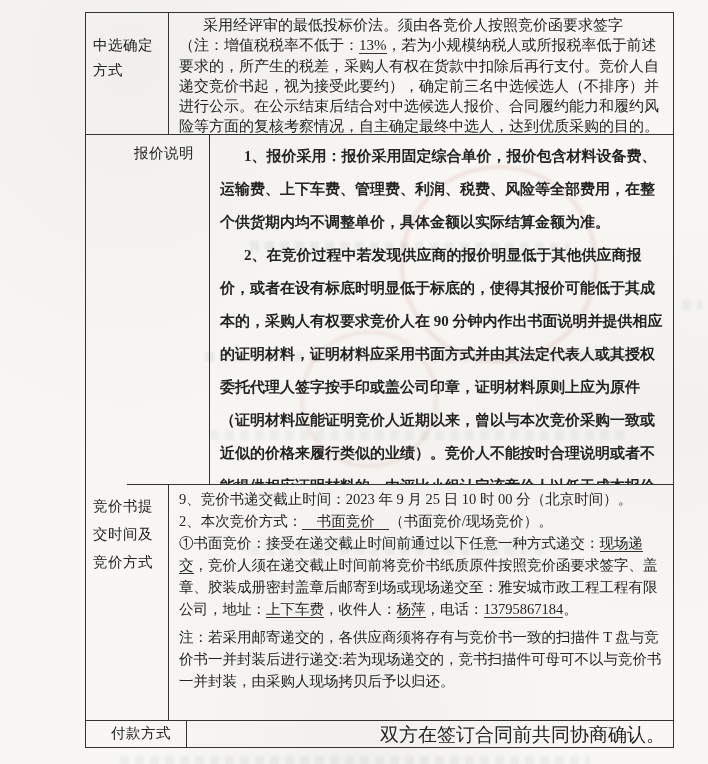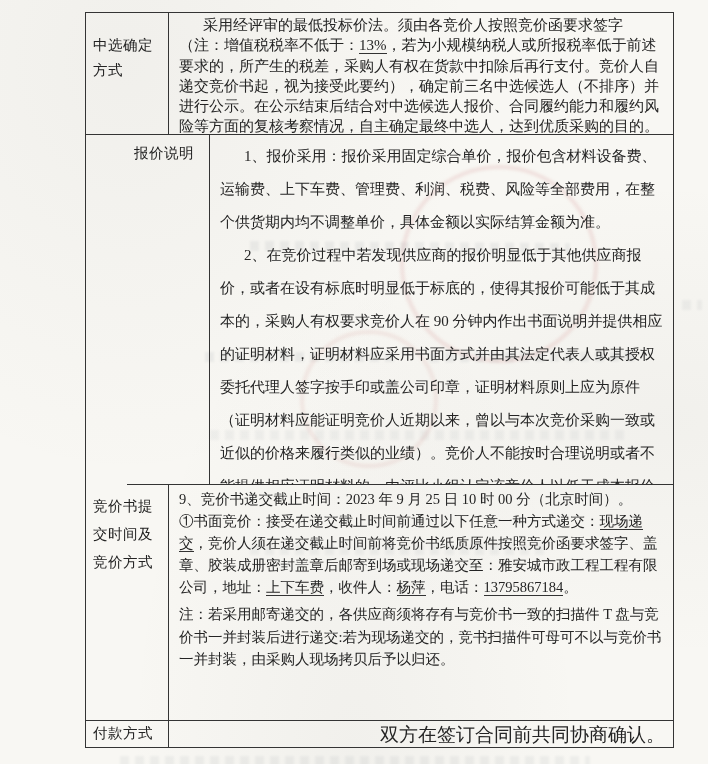--- a/index.html
+++ b/index.html
@@ -28,38 +28,38 @@
     border:4px solid rgba(190,75,70,0.12);filter:blur(1.6px);
   }
   .stamp-ring.small{border-color:rgba(190,75,70,0.09);}
   
   .doc-table{
     position:absolute;left:85px;top:12px;width:589px;
     border:1.6px solid #343434;box-sizing:border-box;
     background:transparent;
   }
   .t-row{display:flex;border-bottom:1.6px solid #343434;overflow:hidden;box-sizing:border-box;}
-  .t-row:last-child{border-bottom:none;}
+  .t-row:last-child{border-bottom:none;margin-left:18px;}
   .label-cell{
     flex:0 0 83px;width:83px;box-sizing:border-box;
     border-right:1.6px solid #343434;
     padding:8px 2px 0 7px;
     font-size:14.5px;letter-spacing:0.5px;color:#222;
   }
   .content-cell{flex:1;box-sizing:border-box;padding:2px 8px 0 10px;color:#242424;}
   .para{margin:0;}
   .para.indent{text-indent:1.6em;}
   .para.gap{margin-top:5px;}
   .u{border-bottom:1.2px solid #333;}
   
   .row-0{height:122px;}
   .row-0 .content-cell{line-height:20.3px;font-size:15px;padding-top:2px;}
   .row-0 .label-cell{padding-top:20px;line-height:25px;}
   .row-1{height:350px;margin-left:41px;}
-  .row-1 .content-cell{line-height:33px;font-size:15px;padding-top:5px;}
+  .row-1 .content-cell{line-height:33px;font-size:15px;padding-top:5px;font-weight:bold;}
   .row-1 .label-cell{padding-top:9px;}
   .row-2{height:236px;}
   .row-2 .content-cell{line-height:22.1px;font-size:14.5px;padding-top:3px;}
   .row-2 .label-cell{padding-top:7px;line-height:28px;}
   .row-3{height:26px;}
   .row-3 .content-cell{line-height:24px;font-size:19px;text-align:right;}
   .row-3 .label-cell{padding-top:3px;}
 </style>
 </head>
 <body>
@@ -87,20 +87,21 @@
         <div class="label-cell">报价说明</div>
         <div class="content-cell">
           <p class="para indent"><span>1、报价采用：报价采用固定综合单价，报价包含材料设备费、运输费、上下车费、管理费、利润、税费、风险等全部费用，在整个供货期内均不调整单价，具体金额以实际结算金额为准。</span></p>
           <p class="para indent"><span>2、在竞价过程中若发现供应商的报价明显低于其他供应商报价，或者在设有标底时明显低于标底的，使得其报价可能低于其成本的，采购人有权要求竞价人在 90 分钟内作出书面说明并提供相应的证明材料，证明材料应采用书面方式并由其法定代表人或其授权委托代理人签字按手印或盖公司印章，证明材料原则上应为原件（证明材料应能证明竞价人近期以来，曾以与本次竞价采购一致或近似的价格来履行类似的业绩）。竞价人不能按时合理说明或者不能提供相应证明材料的，由评比小组认定该竞价人以低于成本报价竞标，其报价作无效处理，并有权将该竞价人列入采购人黑名单。</span></p>
         </div>
       </div>
       <div class="t-row row-2">
         <div class="label-cell">竞价书提交时间及竞价方式</div>
         <div class="content-cell">
           <p class="para"><span>9、竞价书递交截止时间：2023 年 9 月 25 日 10 时 00 分（北京时间）。</span></p>
+          <p class="para"><span>2、本次竞价方式：</span><span class="u">　书面竞价　</span><span>（书面竞价/现场竞价）。</span></p>
           <p class="para"><span>①书面竞价：接受在递交截止时间前通过以下任意一种方式递交：</span><span class="u">现场递交</span><span>，竞价人须在递交截止时间前将竞价书纸质原件按照竞价函要求签字、盖章、胶装成册密封盖章后邮寄到场或现场递交至：雅安城市政工程工程有限公司，地址：</span><span class="u">上下车费</span><span>，收件人：</span><span class="u">杨萍</span><span>，电话：</span><span class="u">13795867184</span><span>。</span></p>
           <p class="para gap"><span>注：若采用邮寄递交的，各供应商须将存有与竞价书一致的扫描件 T 盘与竞价书一并封装后进行递交:若为现场递交的，竞书扫描件可母可不以与竞价书一并封装，由采购人现场拷贝后予以归还。</span></p>
         </div>
       </div>
       <div class="t-row row-3">
         <div class="label-cell">付款方式</div>
         <div class="content-cell">
           <p class="para"><span>双方在签订合同前共同协商确认。</span></p>
         </div>
       </div>

